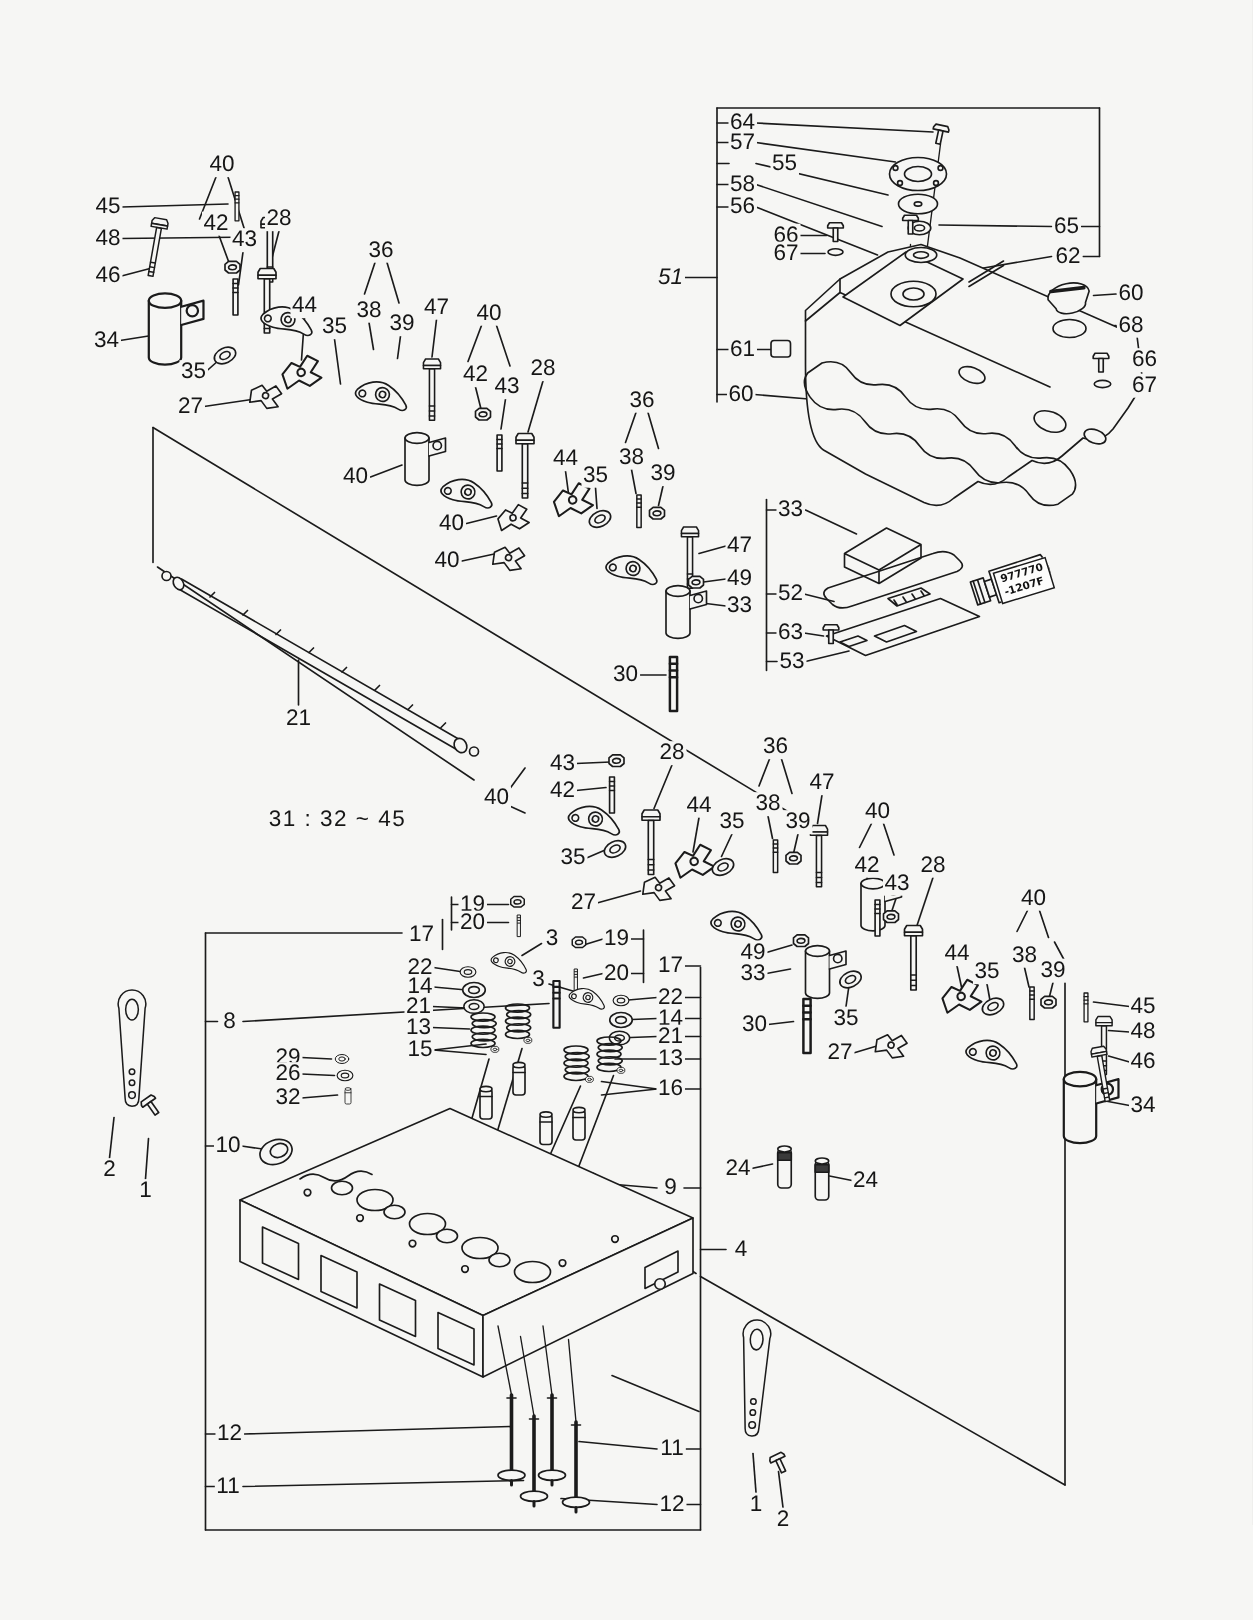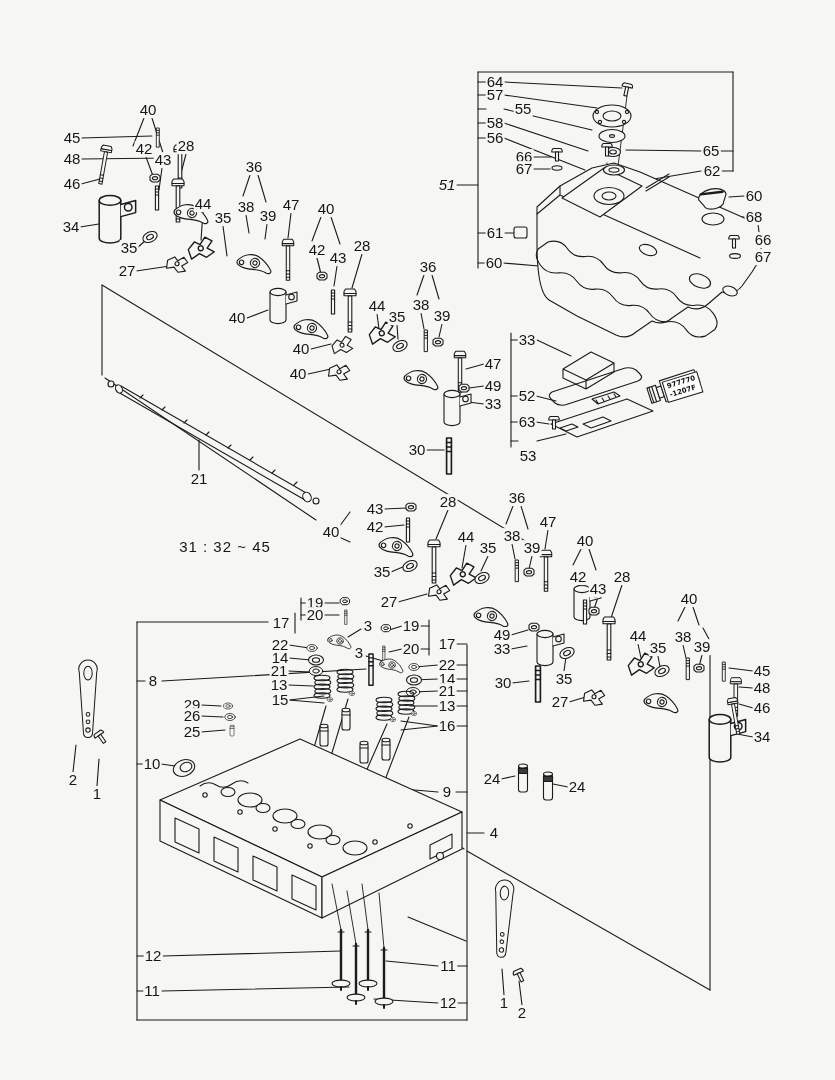--- a/index.html
+++ b/index.html
@@ -530,21 +530,21 @@
       <div class="callout" style="left: 494px; top: 263px;">60</div>
       <div class="callout" style="left: 711px; top: 151px;">65</div>
       <div class="callout" style="left: 712px; top: 171px;">62</div>
       <div class="callout" style="left: 754px; top: 196px;">60</div>
       <div class="callout" style="left: 754px; top: 217px;">68</div>
       <div class="callout" style="left: 763px; top: 240px;">66</div>
       <div class="callout" style="left: 763px; top: 257px;">67</div>
       <div class="callout" style="left: 527px; top: 340px;">33</div>
       <div class="callout" style="left: 527px; top: 396px;">52</div>
       <div class="callout" style="left: 527px; top: 422px;">63</div>
-      <div class="callout" style="left: 528px; top: 441px; margin-top: 15px;">53</div>
+      <div class="callout" style="left: 528px; top: 441px;">53</div>
       <div class="callout" style="left: 375px; top: 509px;">43</div>
       <div class="callout" style="left: 375px; top: 527px;">42</div>
       <div class="callout" style="left: 331px; top: 532px;">40</div>
       <div class="callout" style="left: 448px; top: 502px;">28</div>
       <div class="callout" style="left: 382px; top: 572px;">35</div>
       <div class="callout" style="left: 389px; top: 602px;">27</div>
       <div class="callout" style="left: 466px; top: 537px;">44</div>
       <div class="callout" style="left: 488px; top: 548px;">35</div>
       <div class="callout" style="left: 517px; top: 498px;">36</div>
       <div class="callout" style="left: 512px; top: 536px;">38</div>
@@ -581,21 +581,21 @@
       <div class="callout" style="left: 411px; top: 626px;">19</div>
       <div class="callout" style="left: 411px; top: 649px;">20</div>
       <div class="callout" style="left: 447px; top: 644px;">17</div>
       <div class="callout" style="left: 447px; top: 665px;">22</div>
       <div class="callout" style="left: 447px; top: 679px;">14</div>
       <div class="callout" style="left: 447px; top: 691px;">21</div>
       <div class="callout" style="left: 447px; top: 706px;">13</div>
       <div class="callout" style="left: 447px; top: 726px;">16</div>
       <div class="callout" style="left: 192px; top: 705px;">29</div>
       <div class="callout" style="left: 192px; top: 716px;">26</div>
-      <div class="callout" style="left: 192px; top: 732px;">25</div>
+      <div class="callout" style="left: 192px; top: 732px;">32</div>
       <div class="callout" style="left: 153px; top: 681px;">8</div>
       <div class="callout" style="left: 152px; top: 764px;">10</div>
       <div class="callout" style="left: 447px; top: 792px;">9</div>
       <div class="callout" style="left: 494px; top: 833px;">4</div>
       <div class="callout" style="left: 492px; top: 779px;">24</div>
       <div class="callout" style="left: 577px; top: 787px;">24</div>
       <div class="callout" style="left: 153px; top: 956px;">12</div>
       <div class="callout" style="left: 152px; top: 991px;">11</div>
       <div class="callout" style="left: 448px; top: 966px;">11</div>
       <div class="callout" style="left: 448px; top: 1003px;">12</div>

